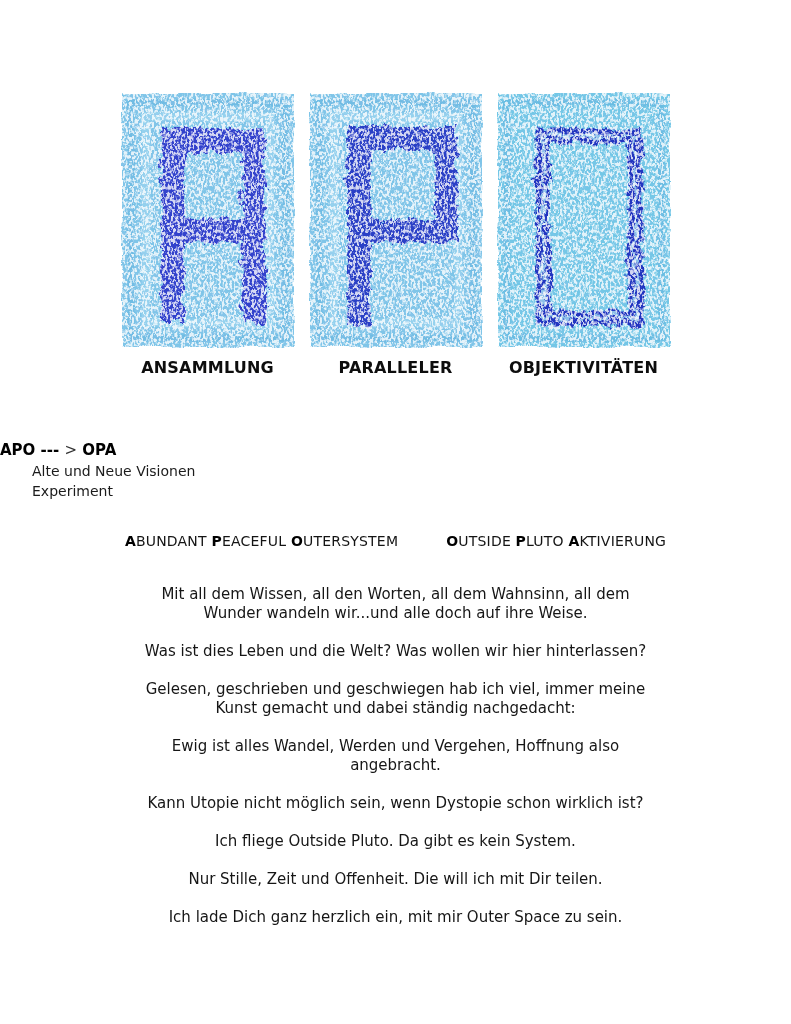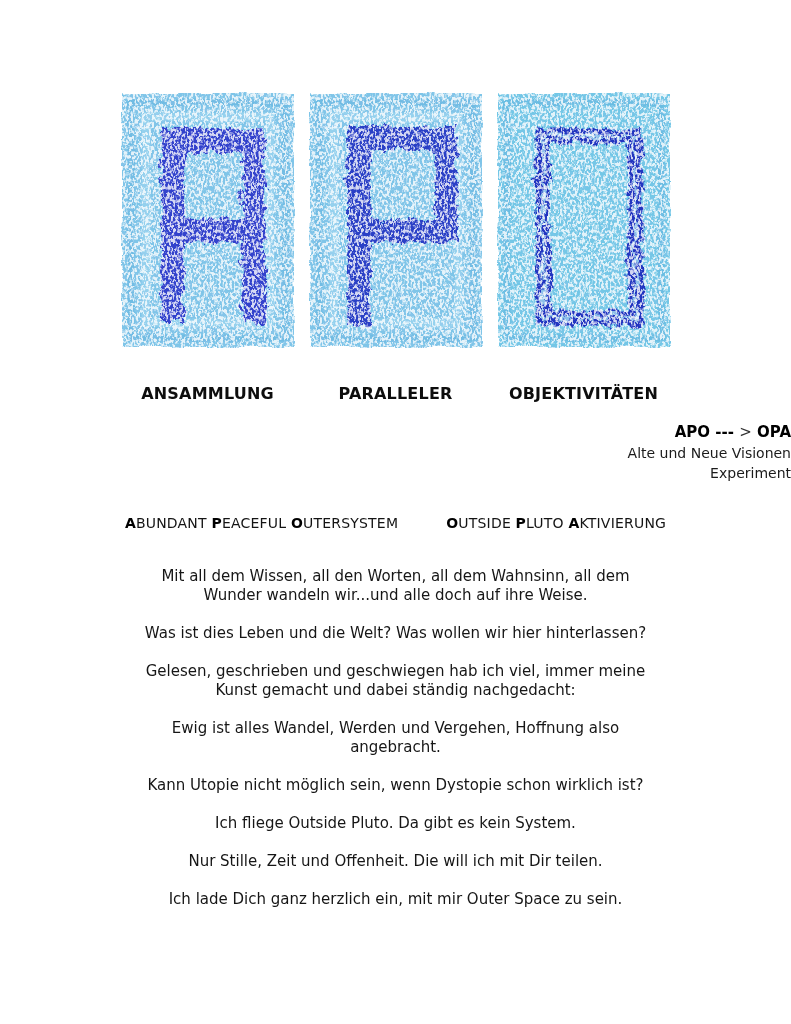--- a/index.html
+++ b/index.html
@@ -5,26 +5,26 @@
   html,body{margin:0;padding:0;}
   body{
     width:791px;height:1024px;overflow:hidden;background:#ffffff;
     font-family:"DejaVu Sans","Liberation Sans",sans-serif;color:#1b1b1b;
   }
   .panels{display:flex;justify-content:center;gap:10px;padding-top:90px;}
   .panel{display:block;}
   .frame1{fill:none;stroke:#5fb2de;stroke-width:7;opacity:.45;}
   .frame2{fill:none;stroke:#a8dcf2;stroke-width:9;opacity:.55;}
   .oring-light{fill:none;stroke:#9fd8f0;stroke-width:3;opacity:.85;}
-  .labels{display:flex;justify-content:center;gap:10px;margin-top:34px;}
+  .labels{display:flex;justify-content:center;gap:10px;margin-top:8px;}
   .labels .label{
     width:178px;text-align:center;font-weight:bold;font-size:16px;
     letter-spacing:.2px;color:#0d0d0d;
   }
-  .title-block{text-align:right;margin-top:20px;}
+  .title-block{text-align:left;margin-top:64px;}
   .title{font-size:15px;font-weight:bold;color:#000;}
   .title .sep{font-weight:400;color:#333;}
   .subtitle{font-size:14px;margin-top:4px;color:#1b1b1b;padding-left:32px;}
   .acronym-line{
     display:flex;justify-content:center;gap:48px;margin-top:34px;
     font-size:14px;letter-spacing:.2px;color:#141414;
   }
   .acronym-line b{font-weight:bold;color:#000;}
   .paragraphs{margin-top:36px;text-align:center;font-size:15px;line-height:19px;color:#161616;}
   .paragraphs p{margin:0 8px 19px;white-space:pre-line;}

